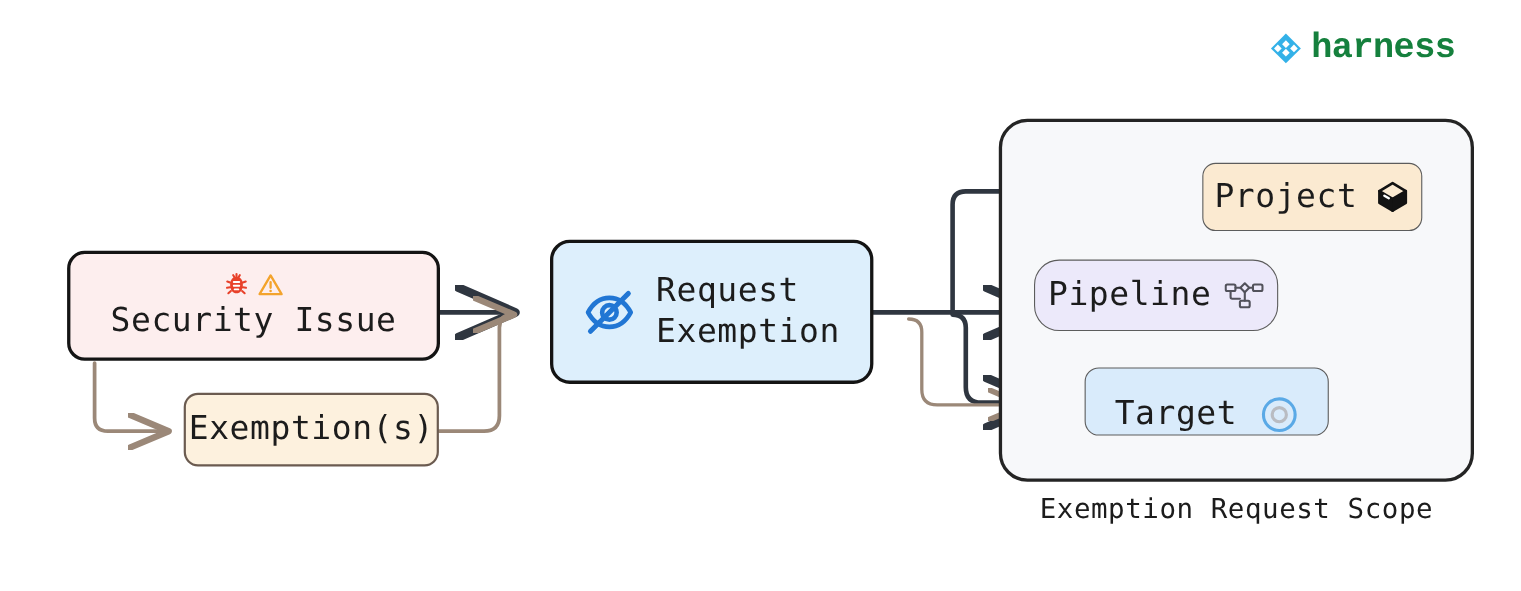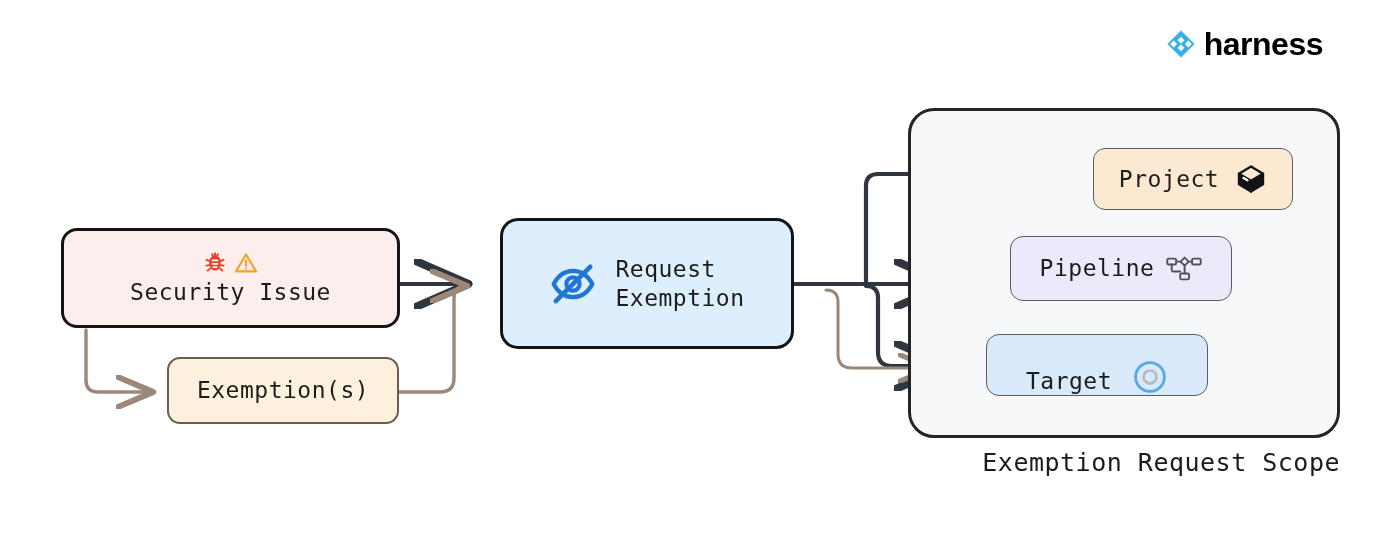--- a/index.html
+++ b/index.html
@@ -20,25 +20,25 @@
   #brand {
     position: absolute;
     top: 28px;
     right: 60px;
     display: flex;
     align-items: center;
     gap: 8px;
   }
   #brand .mark { width: 30px; height: 30px; display: block; }
   #brand .word {
-    font-family: Liberation Sans, sans-serif;
+    font-family: Liberation Mono, monospace;
     font-size: 32px;
     font-weight: 700;
     letter-spacing: -0.5px;
-    color: #000000;
+    color: #15803d;
     line-height: 1;
   }
 
   
   #wires {
     position: absolute;
     left: 0; top: 0;
     width: 1383px; height: 537px;
     pointer-events: none;
   }
@@ -47,21 +47,21 @@
   .node {
     position: absolute;
     box-sizing: border-box;
     display: flex;
     align-items: center;
     justify-content: center;
     border-radius: 14px;
     z-index: 3;
   }
   .node .label {
-    font-size: 23px;
+    font-size: 30px;
     letter-spacing: 0.5px;
     white-space: pre;
     line-height: 1.22;
     text-align: center;
   }
 
   
   #node-security {
     left: 61px; top: 228px;
     width: 339px; height: 100px;
@@ -106,42 +106,42 @@
     box-sizing: border-box;
     background: #f7f8fa;
     border: 3px solid #242424;
     border-radius: 26px;
     z-index: 1;
   }
   #scope-caption {
     position: absolute;
     left: 908px; top: 448px;
     width: 432px;
-    text-align: right;
+    text-align: center;
     font-size: 25px;
     letter-spacing: 0.5px;
     color: #1c1c1c;
     z-index: 3;
   }
 
   
   #node-project {
     left: 1093px; top: 148px;
     width: 200px; height: 62px;
     background: #fbead1;
     border: 1.5px solid #5c5c5c;
     border-radius: 12px;
     gap: 16px;
   }
   #node-pipeline {
-    left: 1010px; top: 236px;
+    left: 940px; top: 236px;
     width: 222px; height: 65px;
     background: #ece9fa;
     border: 1.5px solid #5c5c5c;
-    border-radius: 13px;
+    border-radius: 23px;
     gap: 12px;
   }
   #node-target {
     left: 986px; top: 334px;
     width: 222px; height: 62px;
     background: #d9ebfb;
     border: 1.5px solid #5c5c5c;
     border-radius: 13px;
     gap: 20px;
     align-items: flex-end;

